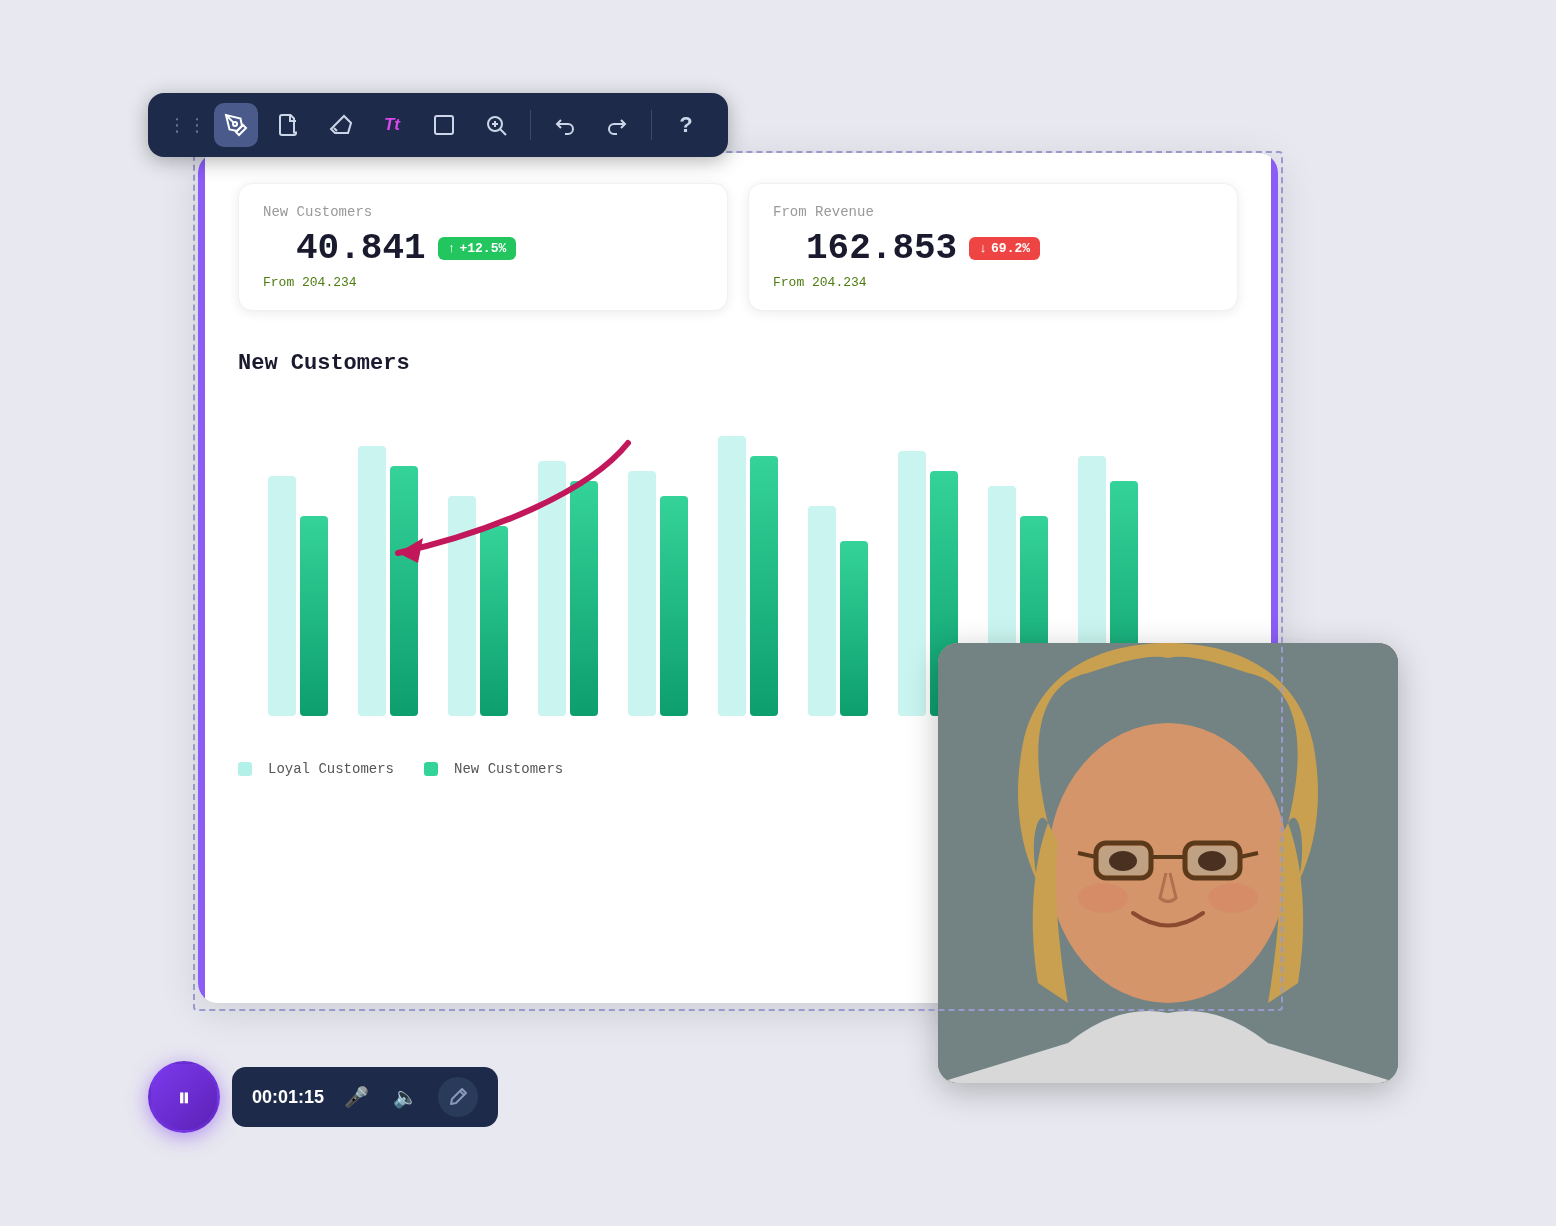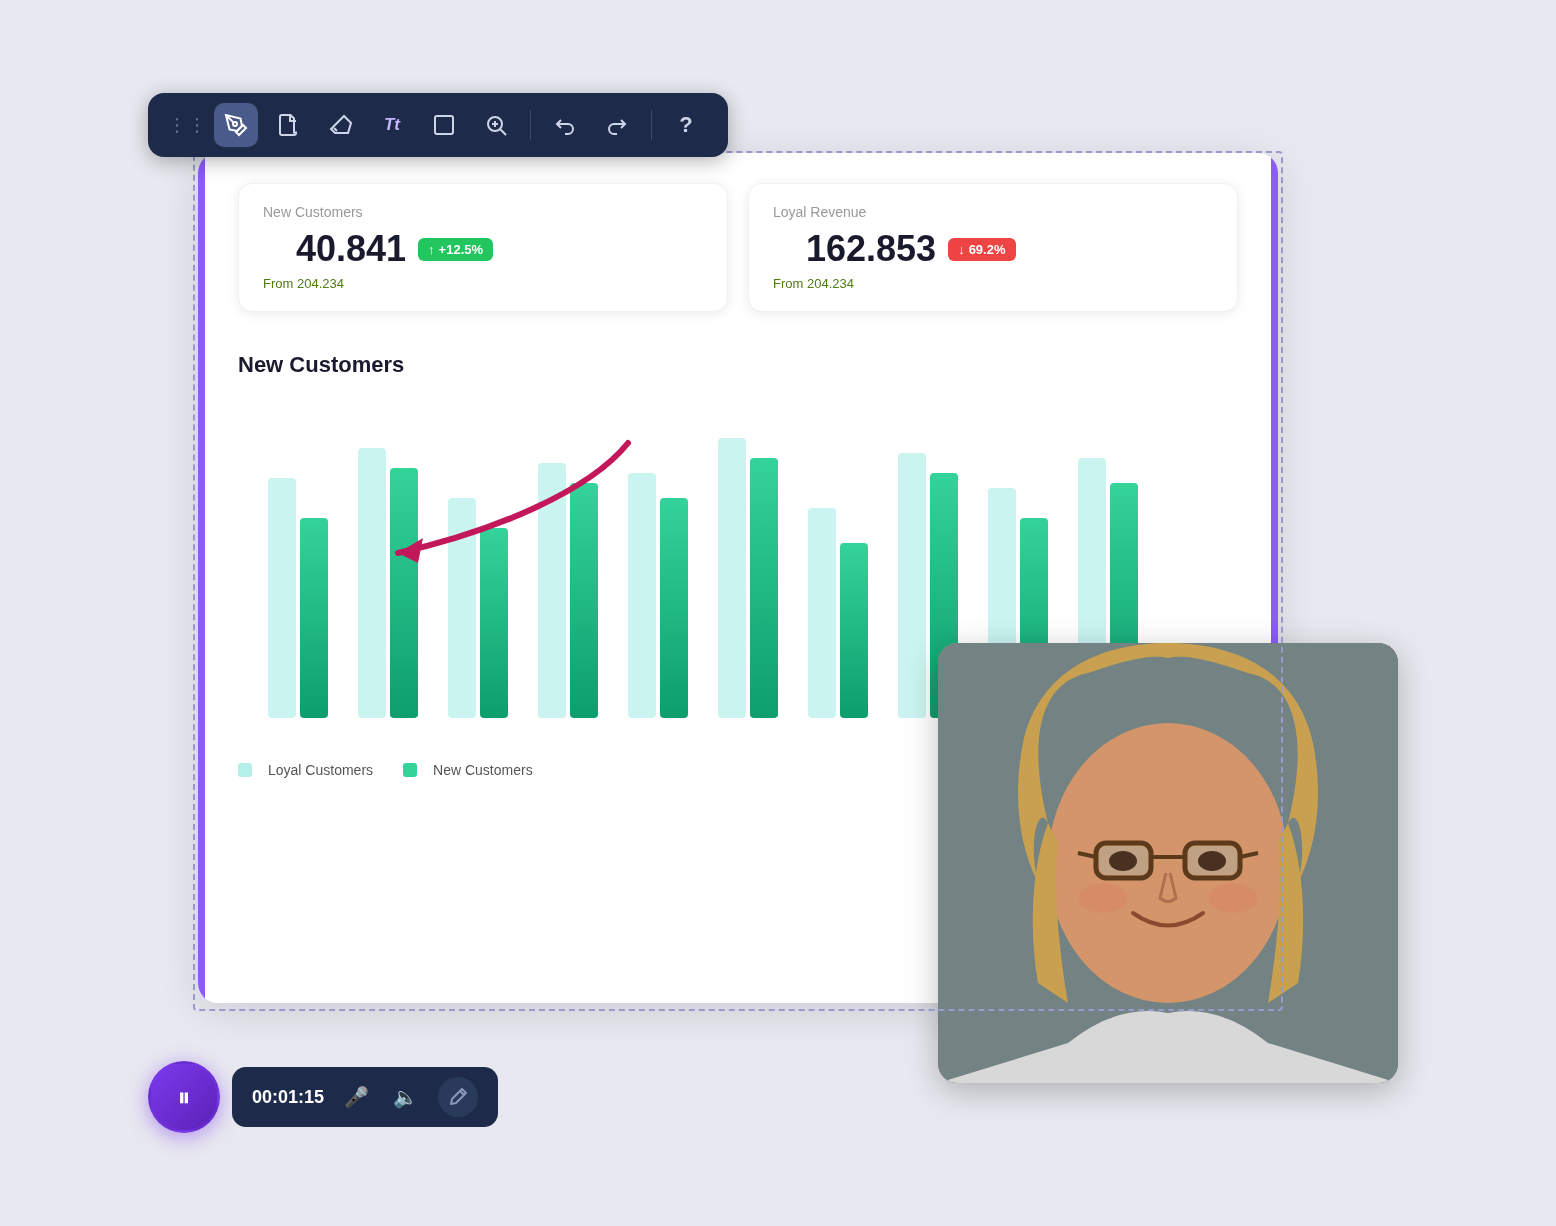--- a/index.html
+++ b/index.html
@@ -74,20 +74,21 @@
     .dashboard-card {
       position: absolute;
       top: 90px;
       left: 70px;
       width: 1080px;
       height: 850px;
       background: white;
       border-radius: 20px;
       box-shadow: 0 8px 40px rgba(0,0,0,0.12);
       overflow: hidden;
+      font-family: Liberation Mono, monospace;
     }
 
     
     .dashboard-card::before {
       content: '';
       position: absolute;
       left: 0;
       top: 0;
       width: 7px;
       height: 100%;
@@ -335,21 +336,21 @@
         <path d="M20 19.5v.5a2 2 0 0 1-2 2H6a2 2 0 0 1-2-2V4a2 2 0 0 1 2-2h8.5L18 5.5v14z"></path>
         <polyline points="14 2 14 8 20 8"></polyline>
       </svg>
     </button>
     <button class="toolbar-btn">
       <svg width="24" height="24" viewBox="0 0 24 24" fill="none" stroke="currentColor" stroke-width="2">
         <path d="M20 20H7L3 16l13-13 7 7-3 10z"></path>
           <path d="M6.0001 15.0001L9 18"></path>
       </svg>
     </button>
-    <button class="toolbar-btn" style="font-size:17px;font-style:italic;font-weight:700;color:#c4b5fd;">Tt</button>
+    <button class="toolbar-btn" style="font-size:17px;font-style:italic;font-weight:700;color:#d946ef;">Tt</button>
     <button class="toolbar-btn">
       <svg width="22" height="22" viewBox="0 0 22 22" fill="none" stroke="currentColor" stroke-width="2">
         <rect x="2" y="2" width="18" height="18" rx="2"></rect>
       </svg>
     </button>
     <button class="toolbar-btn">
       <svg width="22" height="22" viewBox="0 0 22 22" fill="none" stroke="currentColor" stroke-width="2">
         <circle cx="10" cy="10" r="7"></circle>
           <line x1="15" y1="15" x2="21" y2="21"></line>
         <line x1="10" y1="7" x2="10" y2="13"></line>
@@ -386,21 +387,21 @@
           <span class="stat-value">40.841</span>
           <span class="badge badge-green">
             <span>↑</span>
             <span>+12.5%</span>
           </span>
         </div>
         <div class="stat-from">From 204.234</div>
       </div>
 
       <div class="stat-card">
-        <div class="stat-label">Loyal Revenue</div>
+        <div class="stat-label">From Revenue</div>
         <div class="stat-value-row">
           <span class="stat-value">162.853</span>
           <span class="badge badge-red">
             <span>↓</span>
             <span>69.2%</span>
           </span>
         </div>
         <div class="stat-from">From 204.234</div>
       </div>
     </div>

